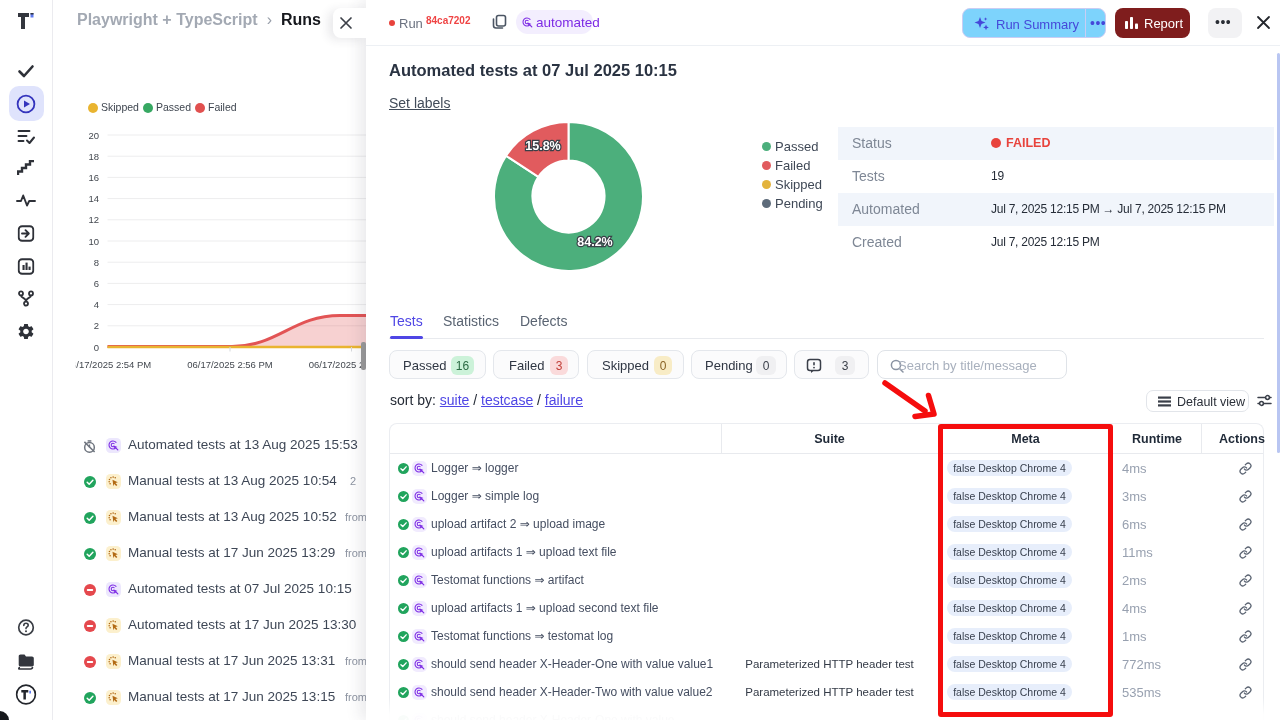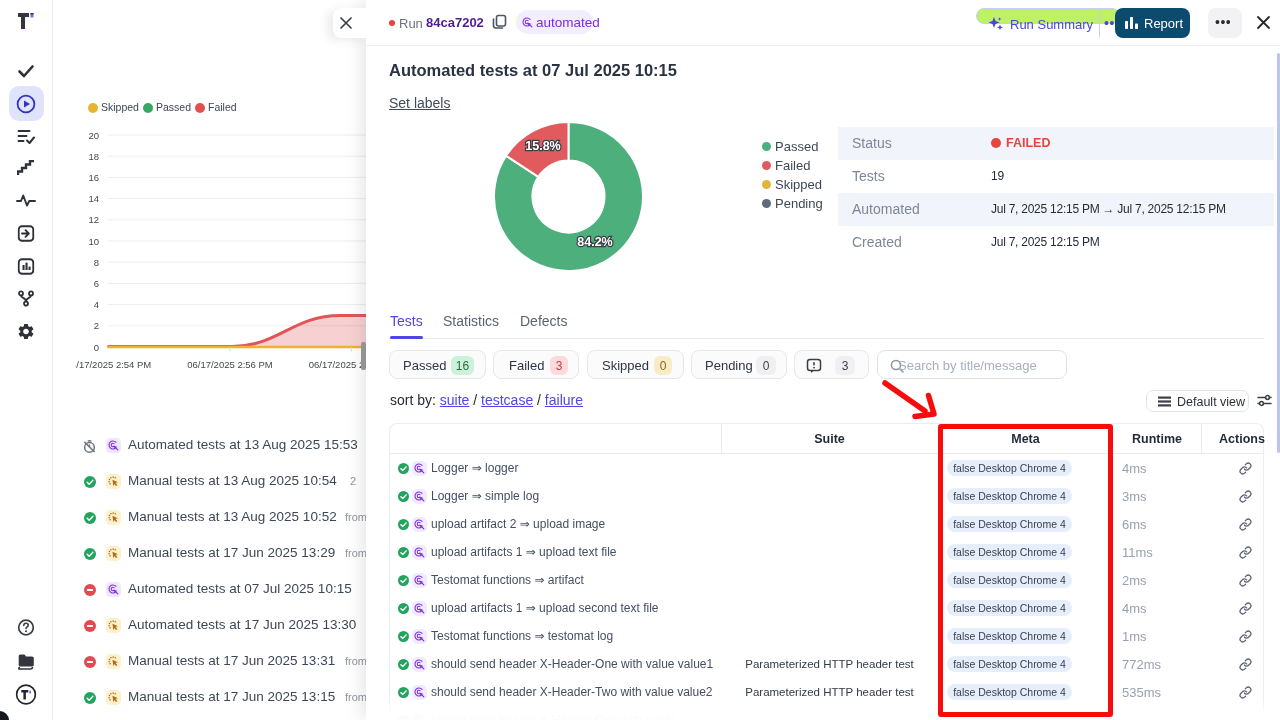--- a/index.html
+++ b/index.html
@@ -50,20 +50,21 @@
 .trow .tt { position:absolute; left:41px; top:7px; font-size:12px; color:#454e61; white-space:nowrap; }
 .trow .su { position:absolute; left:331px; top:8px; width:217px; text-align:center; font-size:11.5px; color:#333a46; }
 .trow .mp { position:absolute; left:557px; top:6px; width:125px; height:16px; background:#e7eefb; border-radius:8px; font-size:10.5px; color:#39414f; text-align:center; line-height:16px; }
 .trow .rt { position:absolute; left:732px; top:7px; font-size:13px; color:#98a1b0; }
 .trow .ac { position:absolute; left:849px; top:8px; }
 </style>
 </head>
 <body>
 
 <div id="lp">
+  <div id="crumb">Playwright + TypeScript<span class="sep">›</span><b>Runs</b></div>
   <div class="leg" style="left:35px; top:101px;"><i style="background:#e9b430;"></i>Skipped</div>
   <div class="leg" style="left:90px; top:101px;"><i style="background:#37a862;"></i>Passed</div>
   <div class="leg" style="left:142px; top:101px;"><i style="background:#e1504f;"></i>Failed</div>
   <svg id="chart" style="position:absolute; left:0; top:118px;" width="315" height="260" viewBox="0 0 315 260">
     <defs>
         <clipPath id="chclip">
           <rect x="22.8" y="0" width="292.2" height="260"></rect>
         </clipPath>
       </defs>
     <g stroke="#ededee" stroke-width="1">
@@ -311,42 +312,42 @@
 
 <div id="dr">
   <div id="closetab">
       <svg style="position:absolute;left:6px;top:8px;" width="14" height="14" viewBox="0 0 14 14">
         <path d="M2 2 L12 12 M12 2 L2 12" stroke="#3c4048" stroke-width="1.7" stroke-linecap="round"></path>
       </svg>
     </div>
   <div id="drhead">
     <span class="abs" style="left:23px; top:19.5px; width:6px; height:6px; border-radius:50%; background:#e8433c;"></span>
     <span class="abs" style="left:33px; top:15.5px; font-size:13px; color:#6b7280;">Run</span>
-    <span class="abs" style="left:60px; top:15px; font-size:13px; font-weight:bold; color:#4c1d95;">84ca7202</span>
+    <span class="abs" style="left:60px; top:15px; font-size:10px; font-weight:bold; color:#ef4444;">84ca7202</span>
     <svg class="abs" style="left:126px; top:14px;" width="15" height="16" viewBox="0 0 15 16">
         <rect x="4.5" y="1.5" width="9" height="10.5" rx="2" stroke="#4b5563" stroke-width="1.6" fill="none"></rect>
         <path d="M10.5 14 H4 c-1.4 0-2.5-1.1-2.5-2.5 V5" stroke="#4b5563" stroke-width="1.6" fill="none" stroke-linecap="round"></path>
       </svg>
     <span class="abs" style="left:150px; top:10px; width:77px; height:24px; background:#f3eefe; border-radius:12px;">
       <svg style="position:absolute;left:6px;top:6.5px;width:11px;height:11px;">
           <use href="#s-auto"></use>
         </svg>
       <span style="position:absolute; left:20px; top:4.5px; font-size:13.5px; color:#7d2be5;">automated</span>
     </span>
-    <span class="btn" style="left:610px; top:8px; width:144px; height:16px; border:1px solid #c9cdf4; background:#bef264;">
+    <span class="btn" style="left:596px; top:8px; width:144px; height:30px; border:1px solid #c9cdf4; background:#7dd3fc;">
       <svg style="position:absolute; left:10px; top:6px;" width="18" height="18" viewBox="0 0 18 18">
           <path d="M7 2 L8.5 6 L12.5 7.5 L8.5 9 L7 13 L5.5 9 L1.5 7.5 L5.5 6 z" fill="#4548d9"></path>
           <path d="M13 9.5 L13.8 11.6 L15.9 12.4 L13.8 13.2 L13 15.3 L12.2 13.2 L10.1 12.4 L12.2 11.6 z" fill="#4548d9"></path>
           <path d="M12.6 2.2 L13.1 3.5 L14.4 4 L13.1 4.5 L12.6 5.8 L12.1 4.5 L10.8 4 L12.1 3.5 z" fill="#4548d9"></path>
         </svg>
       <span style="position:absolute; left:33px; top:7.5px; font-size:13px; color:#4548d9;">Run Summary</span>
       <span style="position:absolute; left:122px; top:0; width:1px; height:28px; background:#c9cdf4;"></span>
       <span style="position:absolute; left:127px; top:6px; font-size:14px; color:#4548d9; letter-spacing:0.5px;">•••</span>
     </span>
-    <span class="btn" style="left:749px; top:8px; width:75px; height:30px; background:#0c4a6e;">
+    <span class="btn" style="left:749px; top:8px; width:75px; height:30px; background:#7f1d1d;">
       <svg style="position:absolute; left:9px; top:8px;" width="15" height="14" viewBox="0 0 15 14">
           <g fill="#fff">
             <rect x="1" y="5" width="3" height="8" rx="0.8"></rect>
             <rect x="6" y="1" width="3" height="12" rx="0.8"></rect>
             <rect x="11" y="7.5" width="3" height="5.5" rx="0.8"></rect>
           </g>
         </svg>
       <span style="position:absolute; left:29px; top:7.5px; font-size:13px; color:#fff;">Report</span>
     </span>
     <span class="btn" style="left:842px; top:8px; width:34px; height:30px; background:#f2f2f4;">

